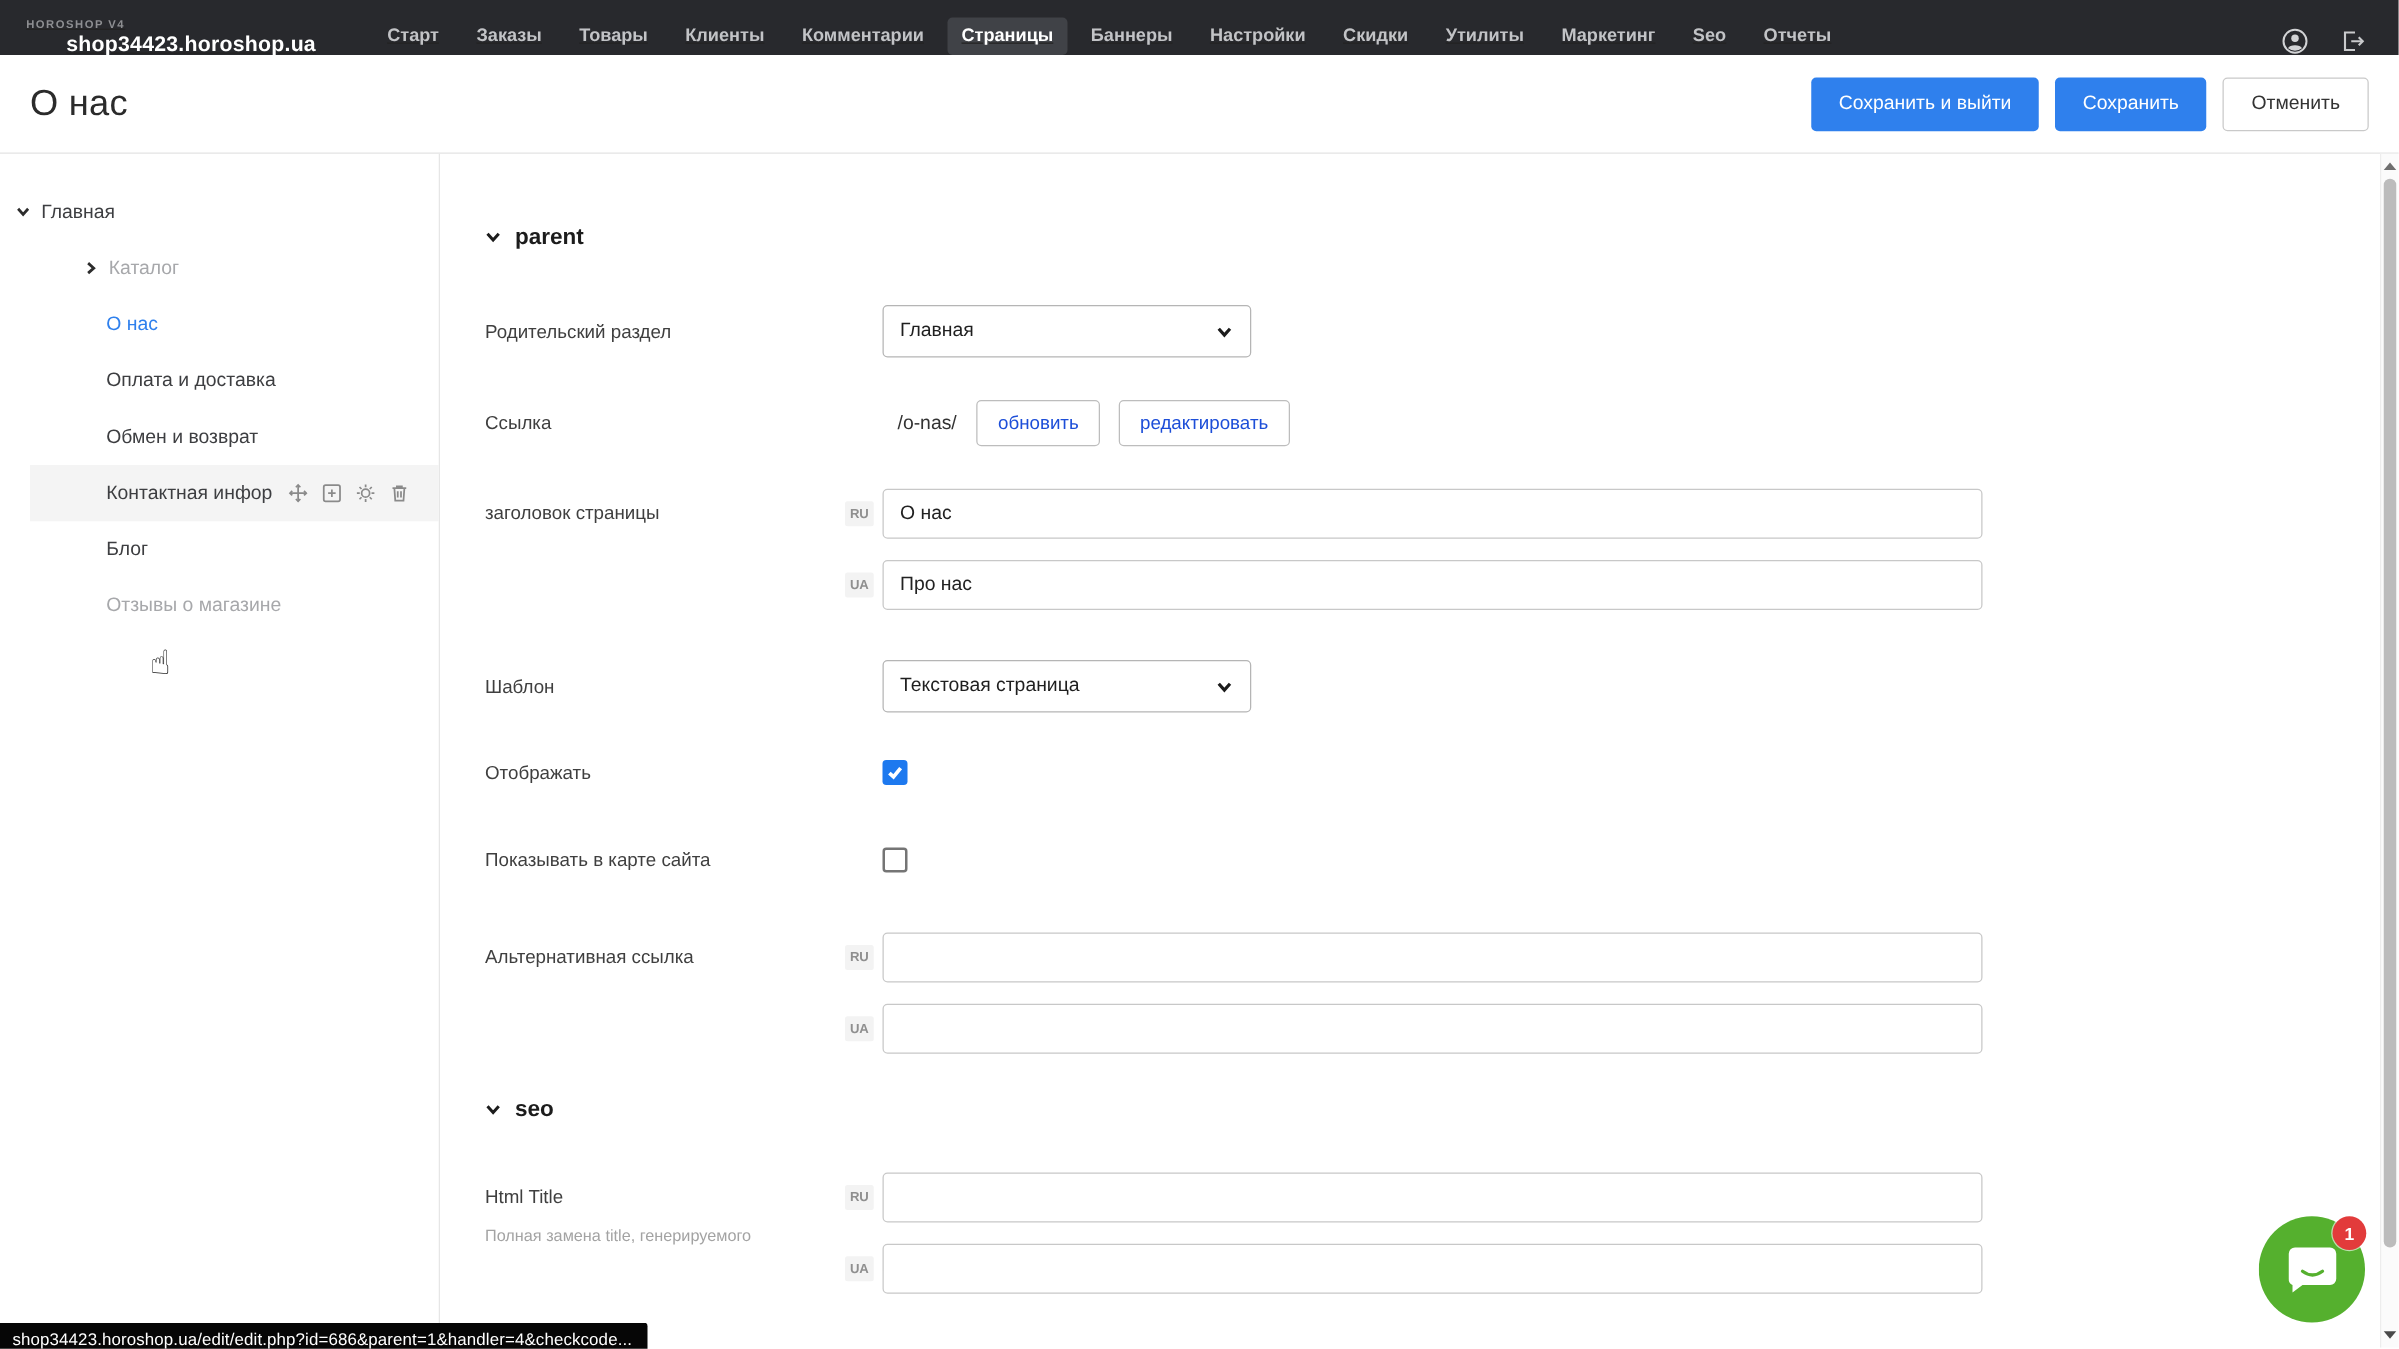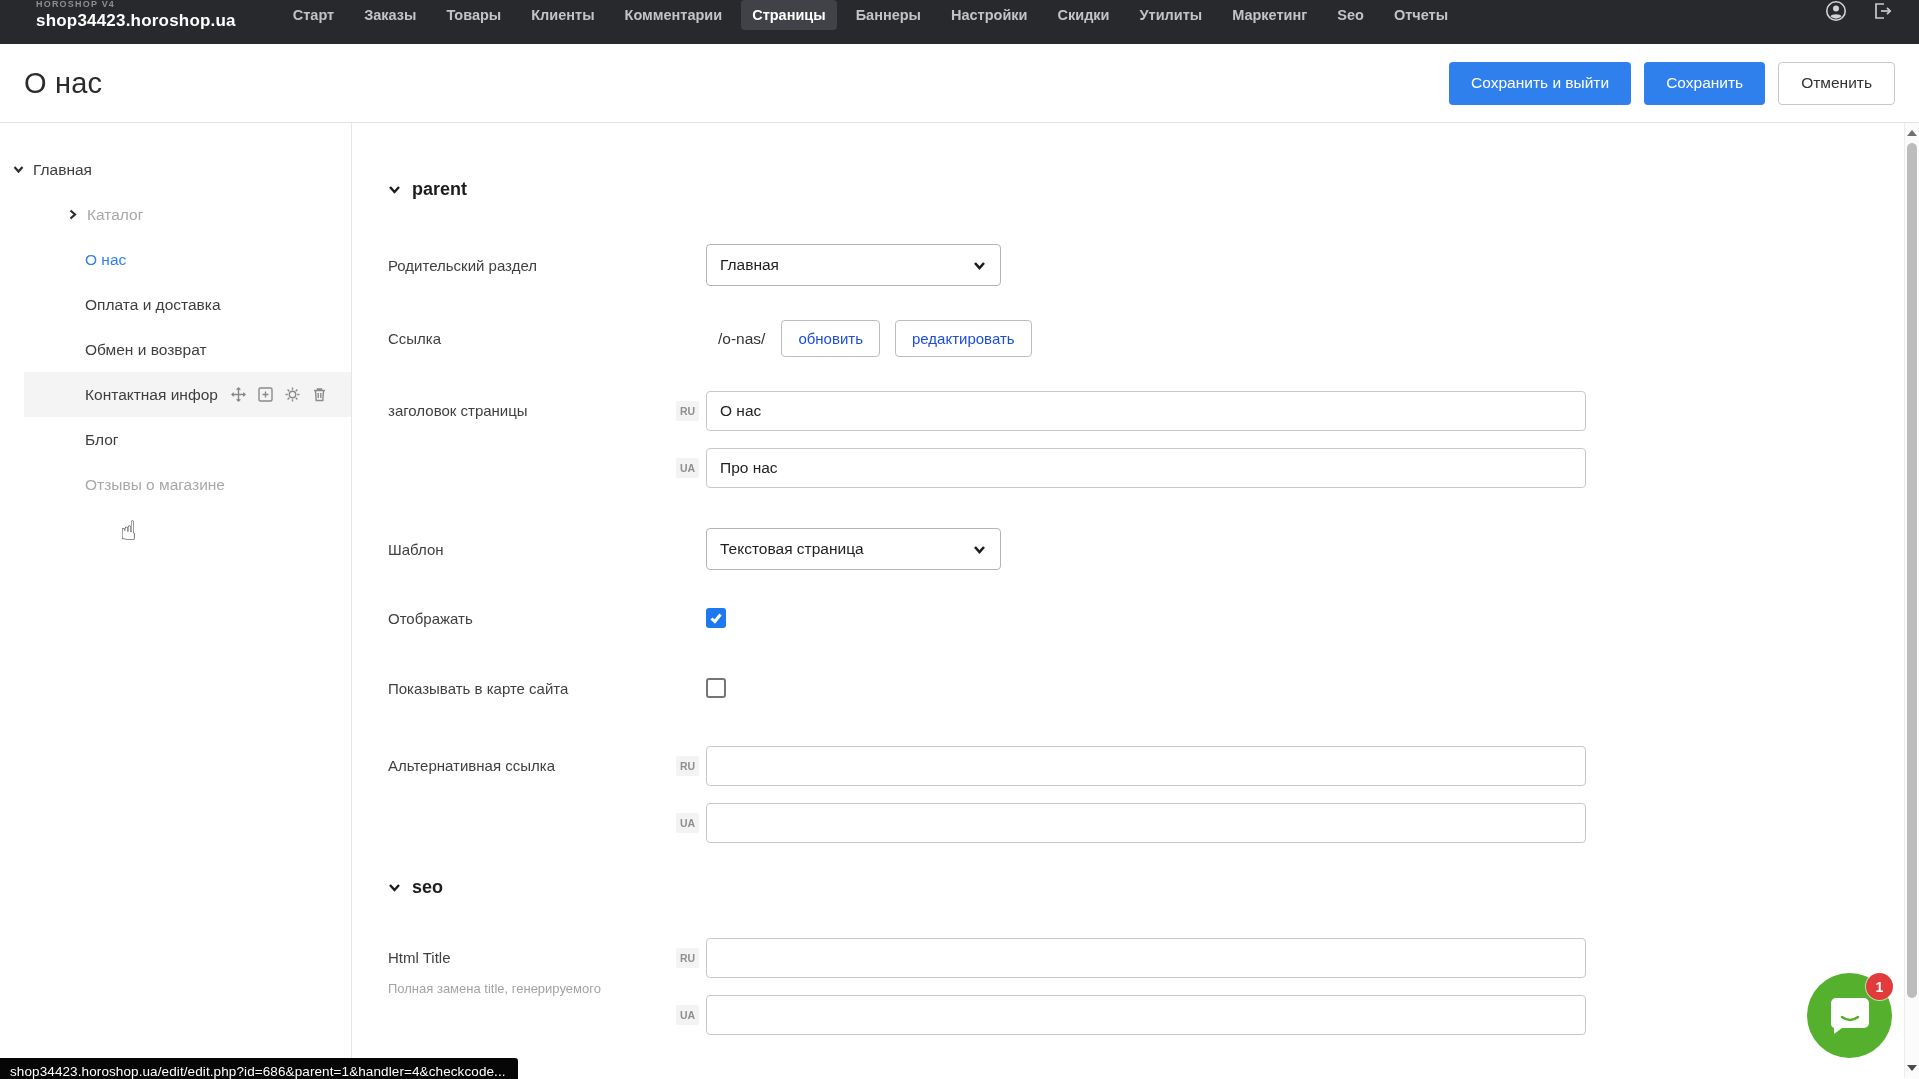--- a/index.html
+++ b/index.html
@@ -1,23 +1,23 @@
 <!DOCTYPE html>
 <html><head>
 <meta charset="utf-8">
 <style>
   * { margin:0; padding:0; box-sizing:border-box; }
   html,body { width:1919px; height:1079px; overflow:hidden; }
   body { font-family:"Liberation Sans","DejaVu Sans",sans-serif; background:#fff; position:relative; color:#222; }
 
   
-  .topnav { height:44px; background:#28292d; display:flex; align-items:flex-start; padding:0 26px 0 36px; }
+  .topnav { height:44px; background:#28292d; display:flex; align-items:flex-end; padding:0 26px 0 21px;text-decoration:underline; }
   .logo { display:flex; flex-direction:column; justify-content:center; line-height:1; margin-right:46px; cursor:pointer; }
   .logo-small { font-size:9px; font-weight:bold; letter-spacing:1.2px; color:#8d8e91; margin-bottom:3px; }
-  .logo-main { font-size:17px; font-weight:bold; color:#fff; letter-spacing:.2px; }
+  .logo-main { font-size:17px; font-weight:bold; color:#fff; letter-spacing:.2px;margin-left:32px; }
   .nav-items { display:flex; align-items:center; gap:8px; }
   .nav-item { font-size:14.5px; font-weight:bold; color:#c2c3c6; padding:7px 11px; border-radius:4px; cursor:pointer; white-space:nowrap; }
   .nav-item.active { background:#404247; color:#fff; }
   .nav-right { margin-left:auto; display:flex; align-items:center; gap:24px; }
   .nav-ic { width:22px; height:22px; display:inline-flex; cursor:pointer; }
   .nav-ic svg { width:100%; height:100%; }
 
   
   .pagehead { height:79px; display:flex; align-items:center; padding:0 24px; border-bottom:1px solid #e3e3e3; background:#fff; }
   .page-title { font-size:29px; color:#2b2b2b; letter-spacing:.2px; }

